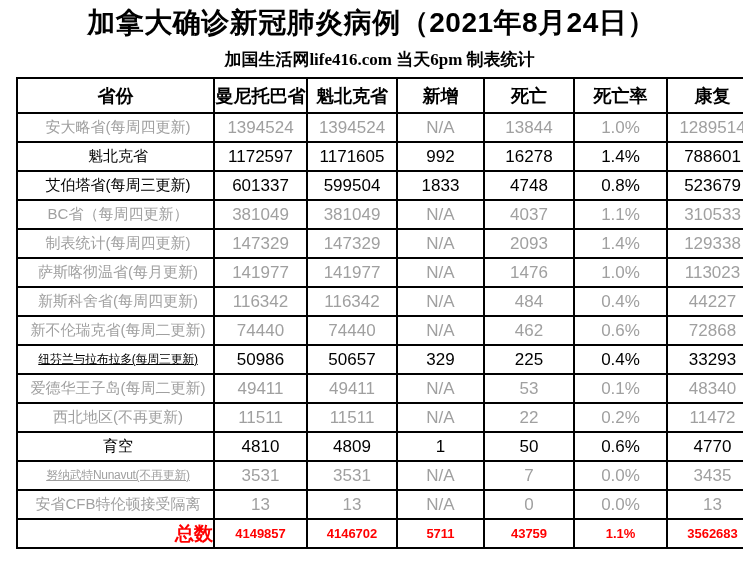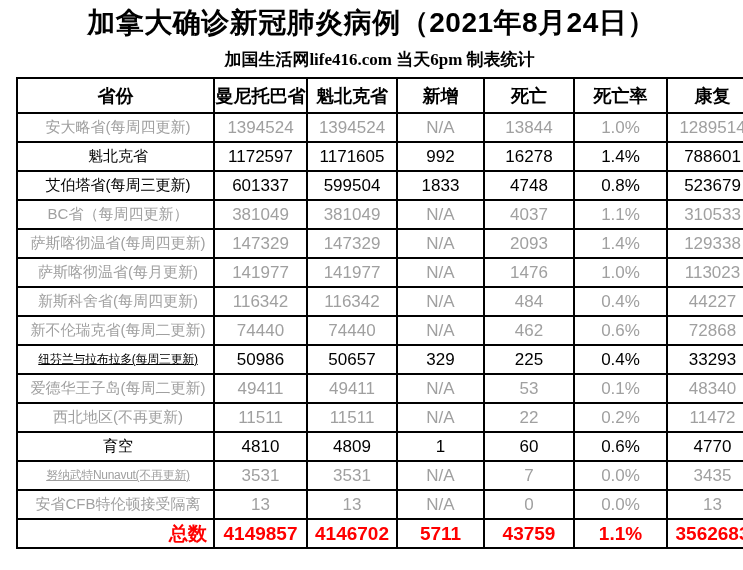--- a/index.html
+++ b/index.html
@@ -67,25 +67,24 @@
   td.province.compact{
     font-size:12px;
     letter-spacing:-0.3px;
     text-decoration:underline;
   }
   tr.stale td{color:var(--c-stale);}
   tr.updated td{color:var(--c-updated);}
   tr.total td{
     color:var(--c-total);
     font-weight:bold;
-    font-size:19px;
+    font-size:13px;
   }
   tr.total td.province{
     text-align:right;
-    padding-right:6px;
     font-size:19px;
     letter-spacing:0;
   }
 </style>
 </head>
 <body>
 
 <div class="page">
   <h1 class="title">加拿大确诊新冠肺炎病例（2021年8月24日）</h1>
   <div class="subtitle">加国生活网life416.com 当天6pm 制表统计</div>
@@ -142,21 +141,21 @@
         <tr class="stale">
           <td class="province">BC省（每周四更新）</td>
           <td>381049</td>
           <td>381049</td>
           <td>N/A</td>
           <td>4037</td>
           <td>1.1%</td>
           <td>310533</td>
         </tr>
         <tr class="stale">
-          <td class="province">萨斯喀彻温省(每周四更新)</td>
+          <td class="province">制表统计(每周四更新)</td>
           <td>147329</td>
           <td>147329</td>
           <td>N/A</td>
           <td>2093</td>
           <td>1.4%</td>
           <td>129338</td>
         </tr>
         <tr class="stale">
           <td class="province">萨斯喀彻温省(每月更新)</td>
           <td>141977</td>
@@ -209,21 +208,21 @@
           <td>N/A</td>
           <td>22</td>
           <td>0.2%</td>
           <td>11472</td>
         </tr>
         <tr class="updated">
           <td class="province">育空</td>
           <td>4810</td>
           <td>4809</td>
           <td>1</td>
-          <td>60</td>
+          <td>50</td>
           <td>0.6%</td>
           <td>4770</td>
         </tr>
         <tr class="stale">
           <td class="province compact">努纳武特Nunavut(不再更新)</td>
           <td>3531</td>
           <td>3531</td>
           <td>N/A</td>
           <td>7</td>
           <td>0.0%</td>

